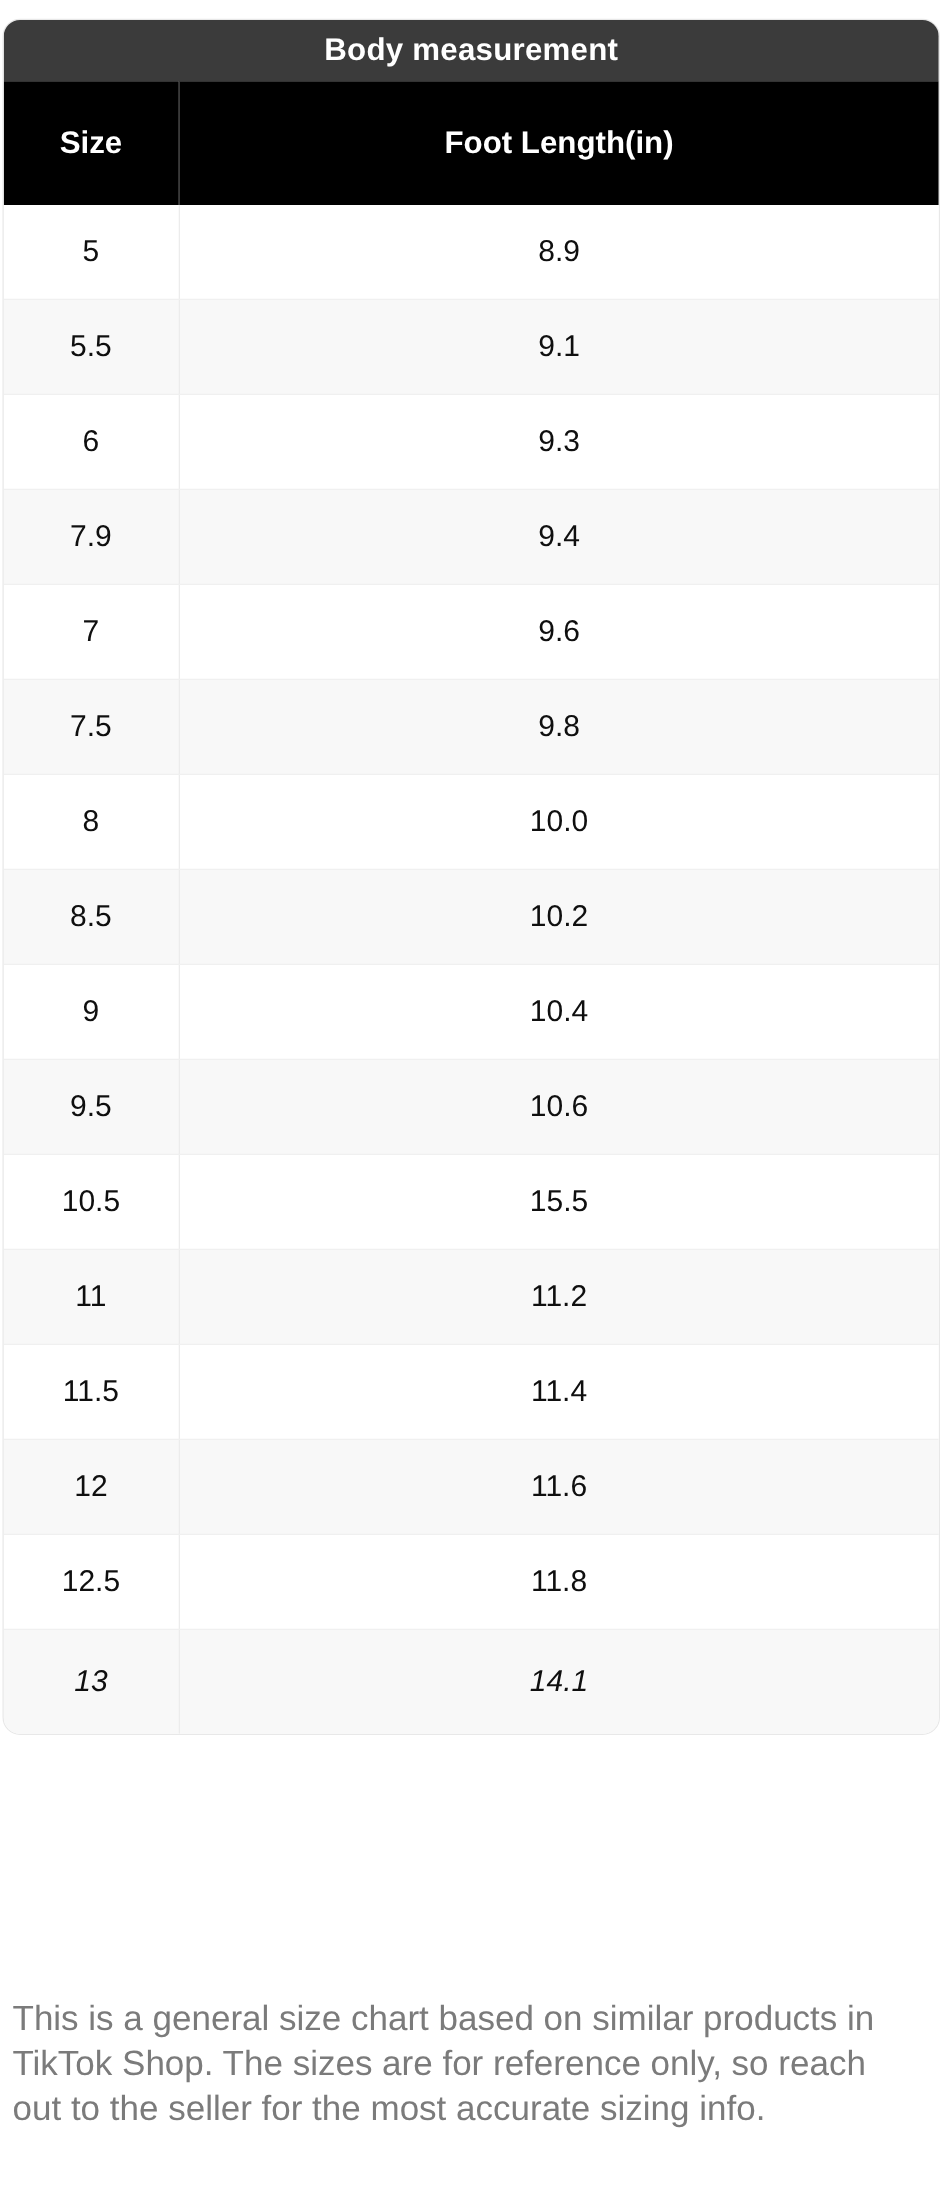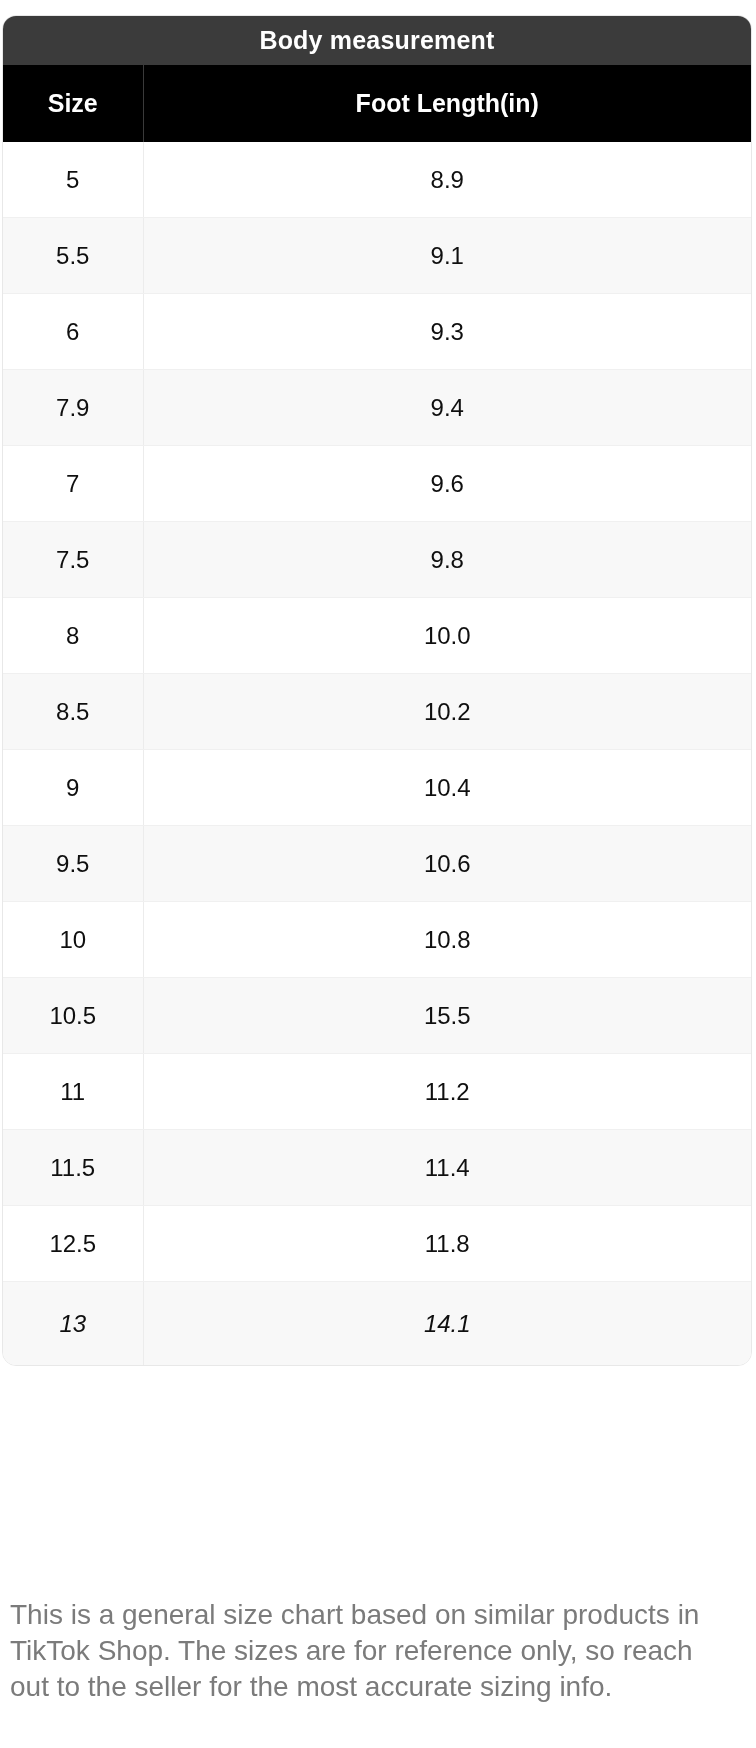--- a/index.html
+++ b/index.html
@@ -58,21 +58,21 @@
 
   table.size-table col.col-size { width: 140px; }
   table.size-table col.col-val  { width: auto; }
 
   table.size-table thead th {
     background: #000000;
     color: #ffffff;
     font-size: 25px;
     font-weight: bold;
     height: 75px;
-    padding: 1px;
+    padding: 12px;
     text-align: center;
     vertical-align: middle;
   }
   table.size-table thead th.th-size {
     border-right: 1px solid #3a3a3a;
   }
 
   table.size-table tbody td {
     height: 75px;
     padding: 0;
@@ -167,36 +167,36 @@
         </tr>
         <tr>
           <td class="td-size">9</td>
           <td class="td-val">10.4</td>
         </tr>
         <tr>
           <td class="td-size">9.5</td>
           <td class="td-val">10.6</td>
         </tr>
         <tr>
-          <td class="td-size">10</td>
-          <td class="td-val">10.8</td>
-        </tr>
-        <tr>
           <td class="td-size">10.5</td>
           <td class="td-val">15.5</td>
         </tr>
         <tr>
           <td class="td-size">11</td>
           <td class="td-val">11.2</td>
         </tr>
         <tr>
           <td class="td-size">11.5</td>
           <td class="td-val">11.4</td>
         </tr>
         <tr>
+          <td class="td-size">12</td>
+          <td class="td-val">11.6</td>
+        </tr>
+        <tr>
           <td class="td-size">12.5</td>
           <td class="td-val">11.8</td>
         </tr>
         <tr>
           <td class="td-size">13</td>
           <td class="td-val">14.1</td>
         </tr>
       </tbody>
     </table>
 

